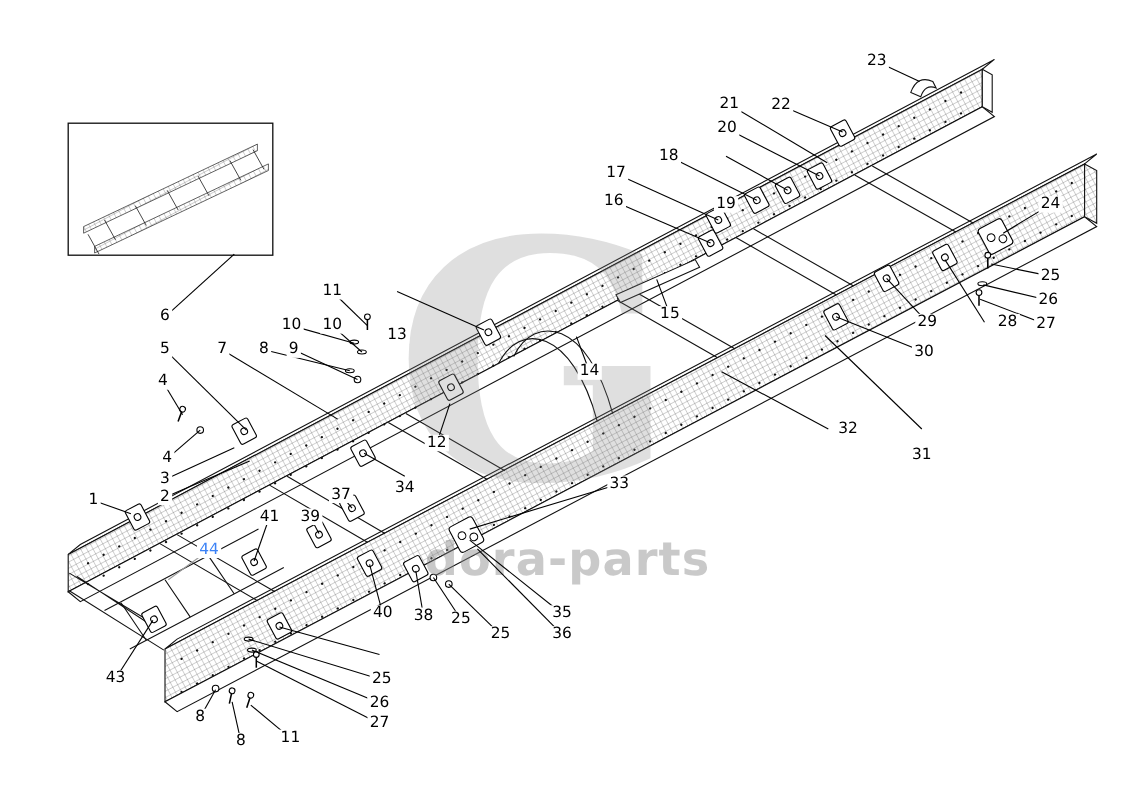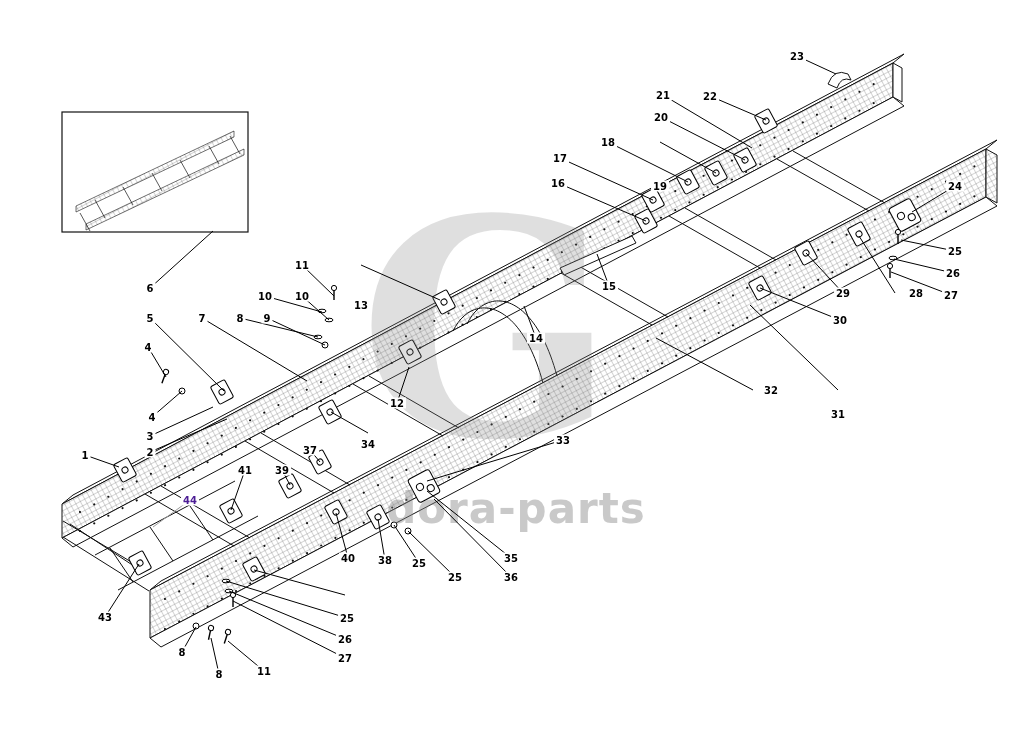--- a/index.html
+++ b/index.html
@@ -20,24 +20,24 @@
     font-family:"DejaVu Sans", sans-serif;font-weight:bold;font-size:42px;
     letter-spacing:1px;color:rgba(135,135,135,0.45);z-index:4;user-select:none;
     white-space:nowrap;
   }
   #leaders{z-index:5;}
   .leader{stroke:#000;stroke-width:1;}
   .leader.muted{stroke:#9a9a9a;}
   #callout-layer{position:absolute;left:0;top:0;width:100%;height:100%;z-index:6;pointer-events:none;}
   .callout{
     position:absolute;transform:translate(-50%,-50%);
-    font-weight:bold;font-size:10px;color:#000;background:#ffffff;
+    font-weight:normal;font-size:14px;color:#000;background:#ffffff;
     padding:0 2px;line-height:1.1;
   }
-  .callout.muted{color:#4c1d95;}
+  .callout.muted{color:#3b82f6;}
 </style>
 </head>
 <body>
 
 <div class="stage">
 
   <svg id="drawing" class="layer" width="1033" height="731" viewBox="0 0 1033 731">
     <defs>
       <pattern id="xh" width="5" height="5" patternUnits="userSpaceOnUse" patternTransform="rotate(-28)">
         <rect width="5" height="5" fill="#ffffff"></rect>

